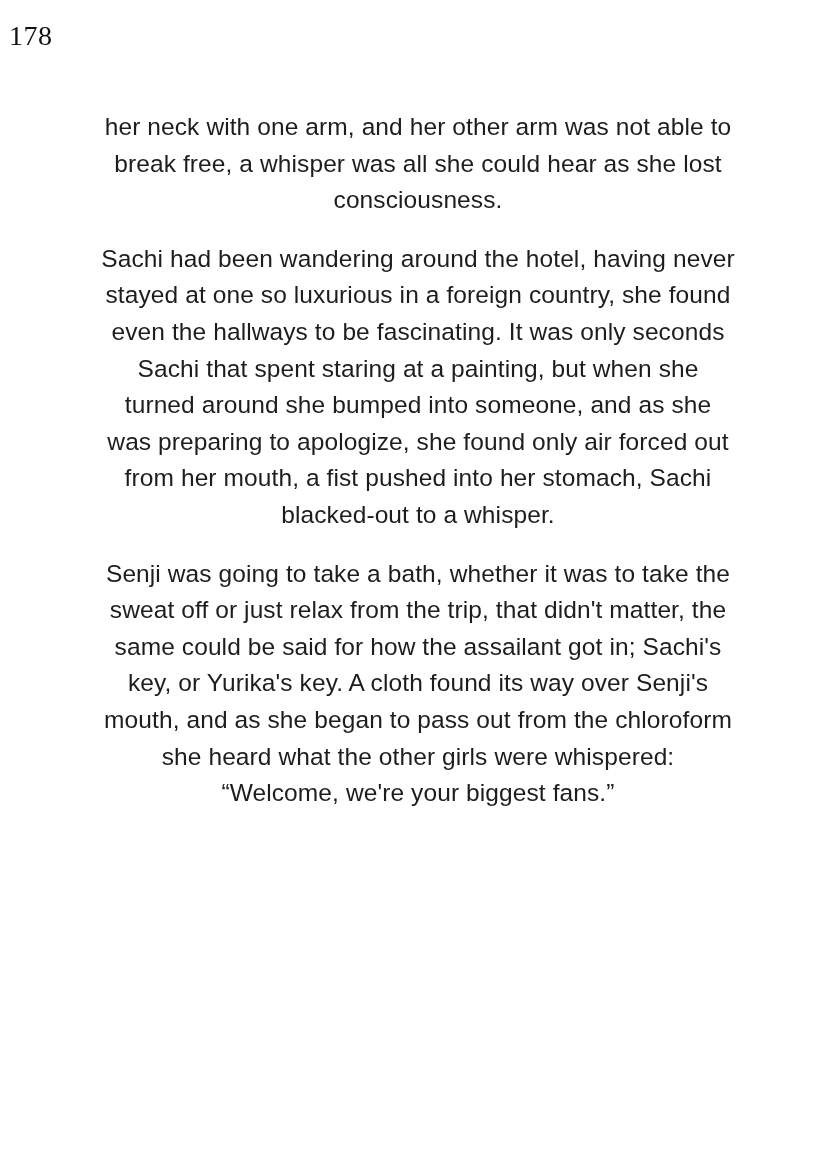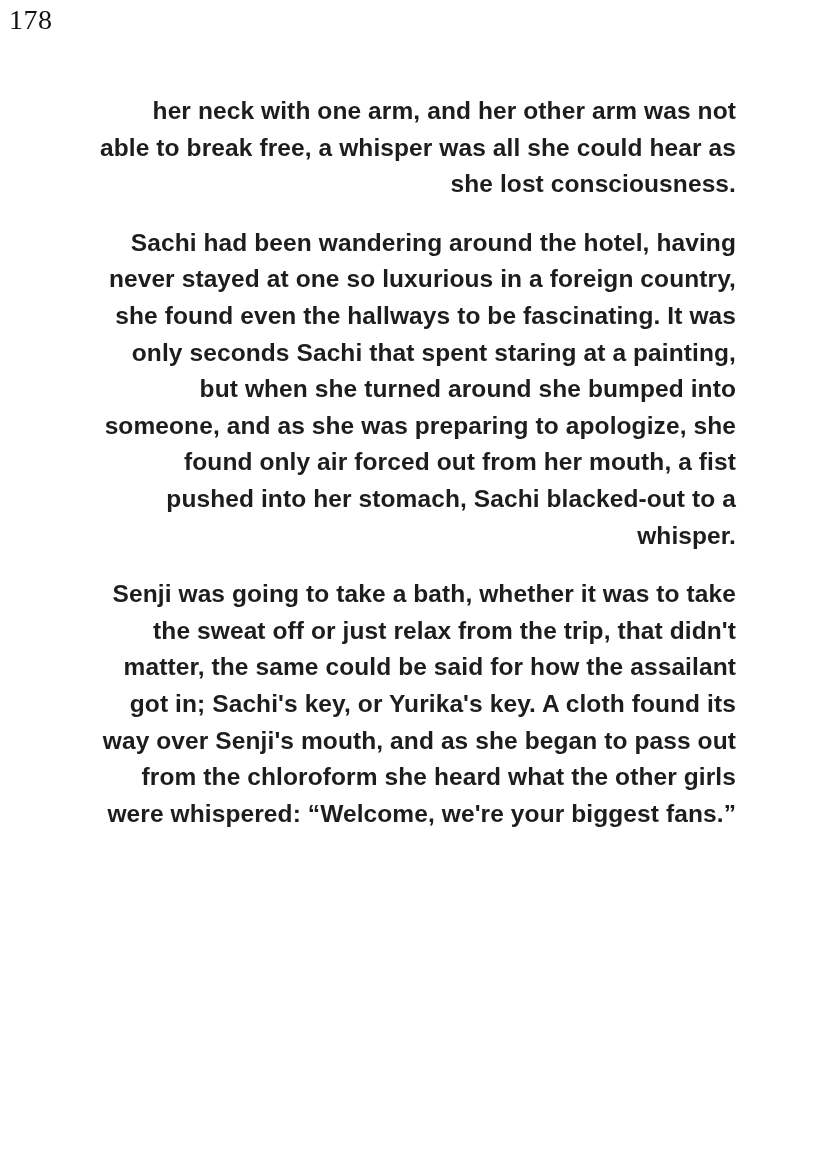--- a/index.html
+++ b/index.html
@@ -6,20 +6,21 @@
     margin: 0;
     padding: 0;
     background: #ffffff;
   }
   .page {
     position: relative;
     width: 827px;
     height: 1127px;
     background: #ffffff;
     overflow: hidden;
+    margin-top: 16px;
   }
   .page-number {
     position: absolute;
     top: 4px;
     left: 9px;
     font-family: "Liberation Serif", serif;
     font-size: 28px;
     font-weight: 400;
     color: #121212;
     letter-spacing: 0.5px;
@@ -31,22 +32,21 @@
     width: 636px;
     font-family: "Liberation Sans", "DejaVu Sans", sans-serif;
     font-size: 24.5px;
     font-weight: 400;
     line-height: 36.6px;
     color: #1d1d1d;
     letter-spacing: 0.1px;
   }
   .content p {
     margin: 0 0 22px 0;
-    text-align: right;
-    font-weight: bold;
+    text-align: center;
   }
 </style>
 </head>
 <body>
 
 <div class="page">
   <div class="page-number">178</div>
 
   <div class="content">
     <p>her neck with one arm, and her other arm was not able to break free, a whisper was all she could hear as she lost consciousness.</p>

